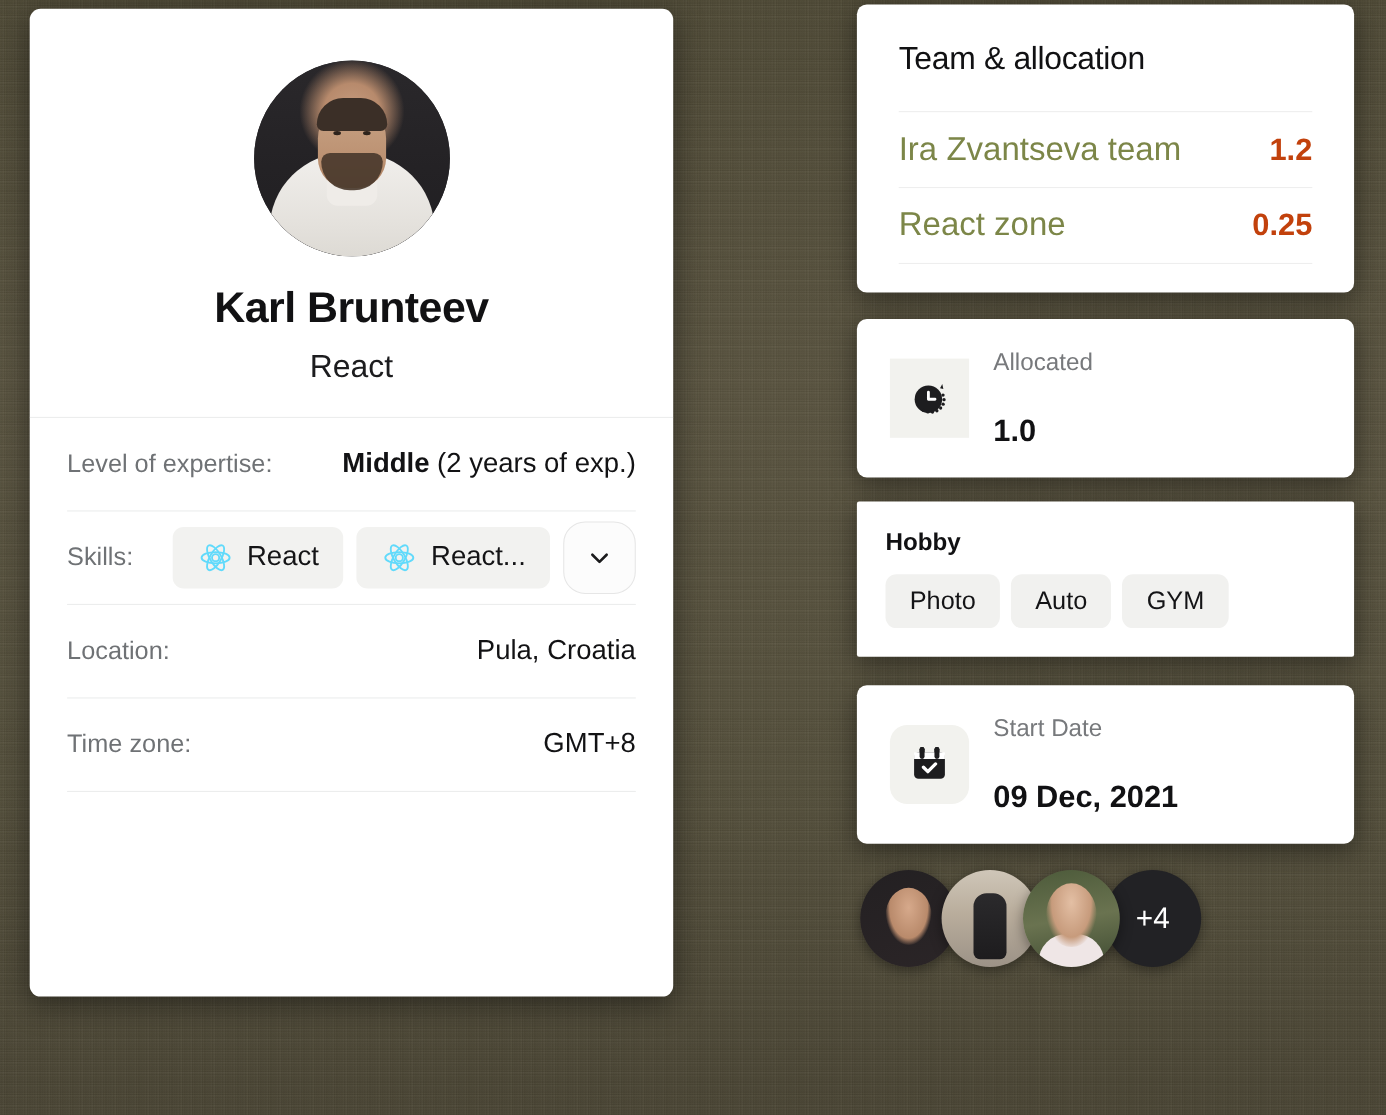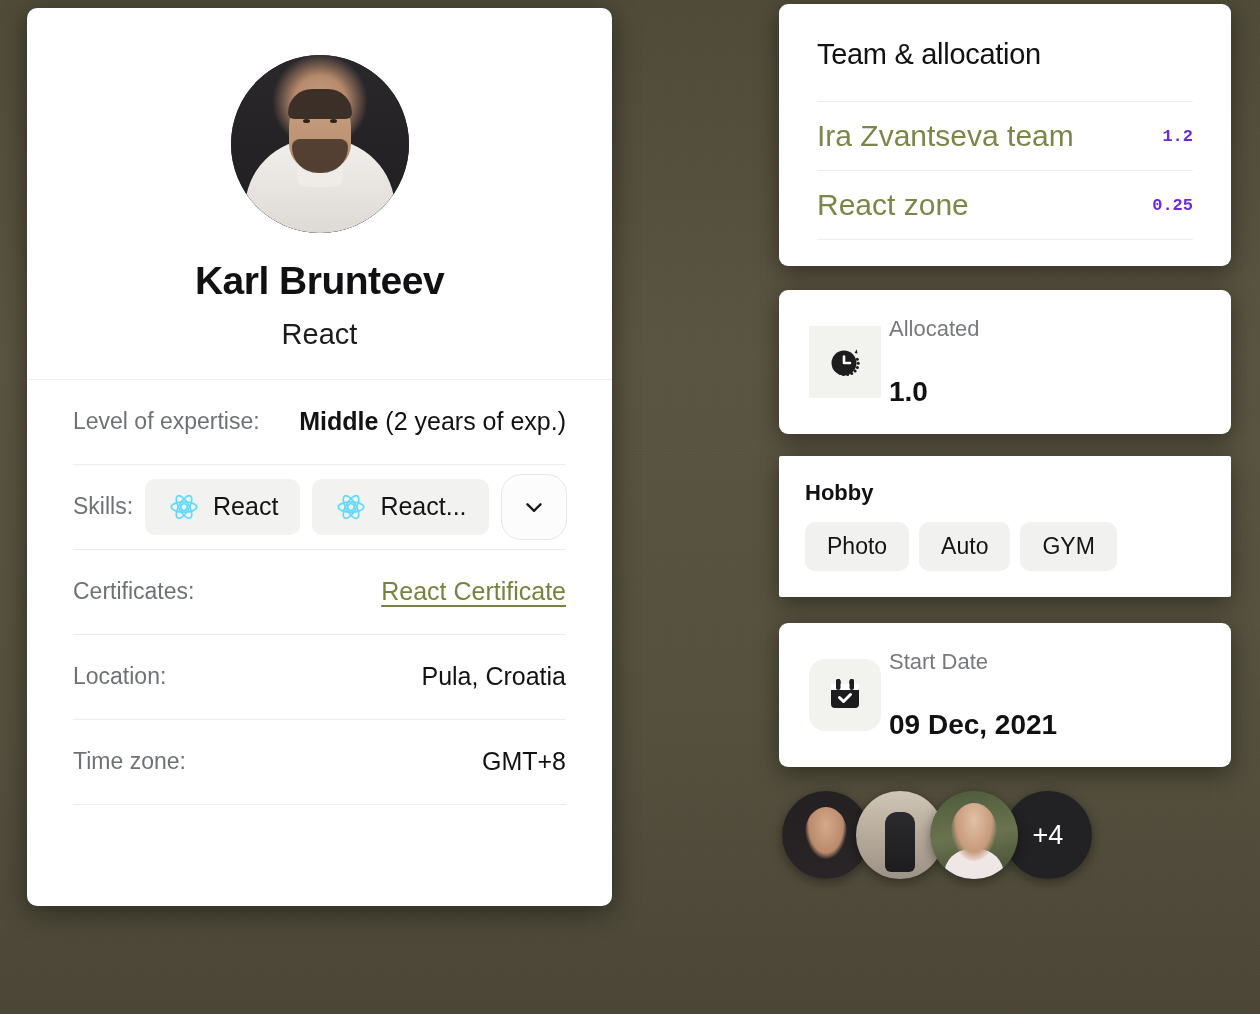--- a/index.html
+++ b/index.html
@@ -116,21 +116,21 @@
     letter-spacing: -0.5px;
     line-height: 1.15;
   }
   .profile-role {
     font-size: 29px;
     font-weight: 400;
     color: #1c1c1e;
     margin-top: 14px;
   }
 
-  .detail-list { padding: 0 46px; }
+  .detail-list { padding: 0 34px; }
   .detail-row {
     display: flex;
     align-items: center;
     justify-content: space-between;
     min-height: 85px;
     border-bottom: 1px solid #eceded;
     gap: 12px;
   }
   .detail-row:last-child { border-bottom: 1px solid #eceded; }
   .detail-label {
@@ -219,31 +219,30 @@
     padding: 17px 0;
     border-top: 1px solid #eeeeee;
   }
   .team-row:last-child { border-bottom: 1px solid #eeeeee; }
   .team-name {
     font-size: 30px;
     color: #7c8648;
     cursor: pointer;
   }
   .team-alloc {
-    font-size: 17px;
+    font-size: 28px;
     font-weight: 700;
-    color: #6d28d9;
-    font-family: Liberation Mono, monospace;
+    color: #c2410c;
   }
 
   
   .stat-card {
     display: flex;
     align-items: center;
-    gap: 8px;
+    gap: 22px;
     padding: 26px 30px;
   }
   .stat-icon-box {
     width: 72px; height: 72px;
     border-radius: 16px;
     background: #f2f2ee;
     display: flex;
     align-items: center;
     justify-content: center;
     flex: none;
@@ -398,24 +397,20 @@
             <span>
               <svg class="chev" viewBox="0 0 24 24" aria-hidden="true">
                 <path d="M6 9.5 L12 15.5 L18 9.5" fill="none" stroke="#1b1b1d" stroke-width="2.2" stroke-linecap="round" stroke-linejoin="round"></path>
               </svg>
             </span>
           </span>
 
         </span>
       </div>
 
-      <div class="detail-row">
-        <span class="detail-label">Certificates:</span>
-        <a class="cert-link">React Certificate</a>
-      </div>
 
       <div class="detail-row">
         <span class="detail-label">Location:</span>
         <span class="detail-value">Pula, Croatia</span>
       </div>
 
       <div class="detail-row">
         <span class="detail-label">Time zone:</span>
         <span class="detail-value">GMT+8</span>
       </div>

